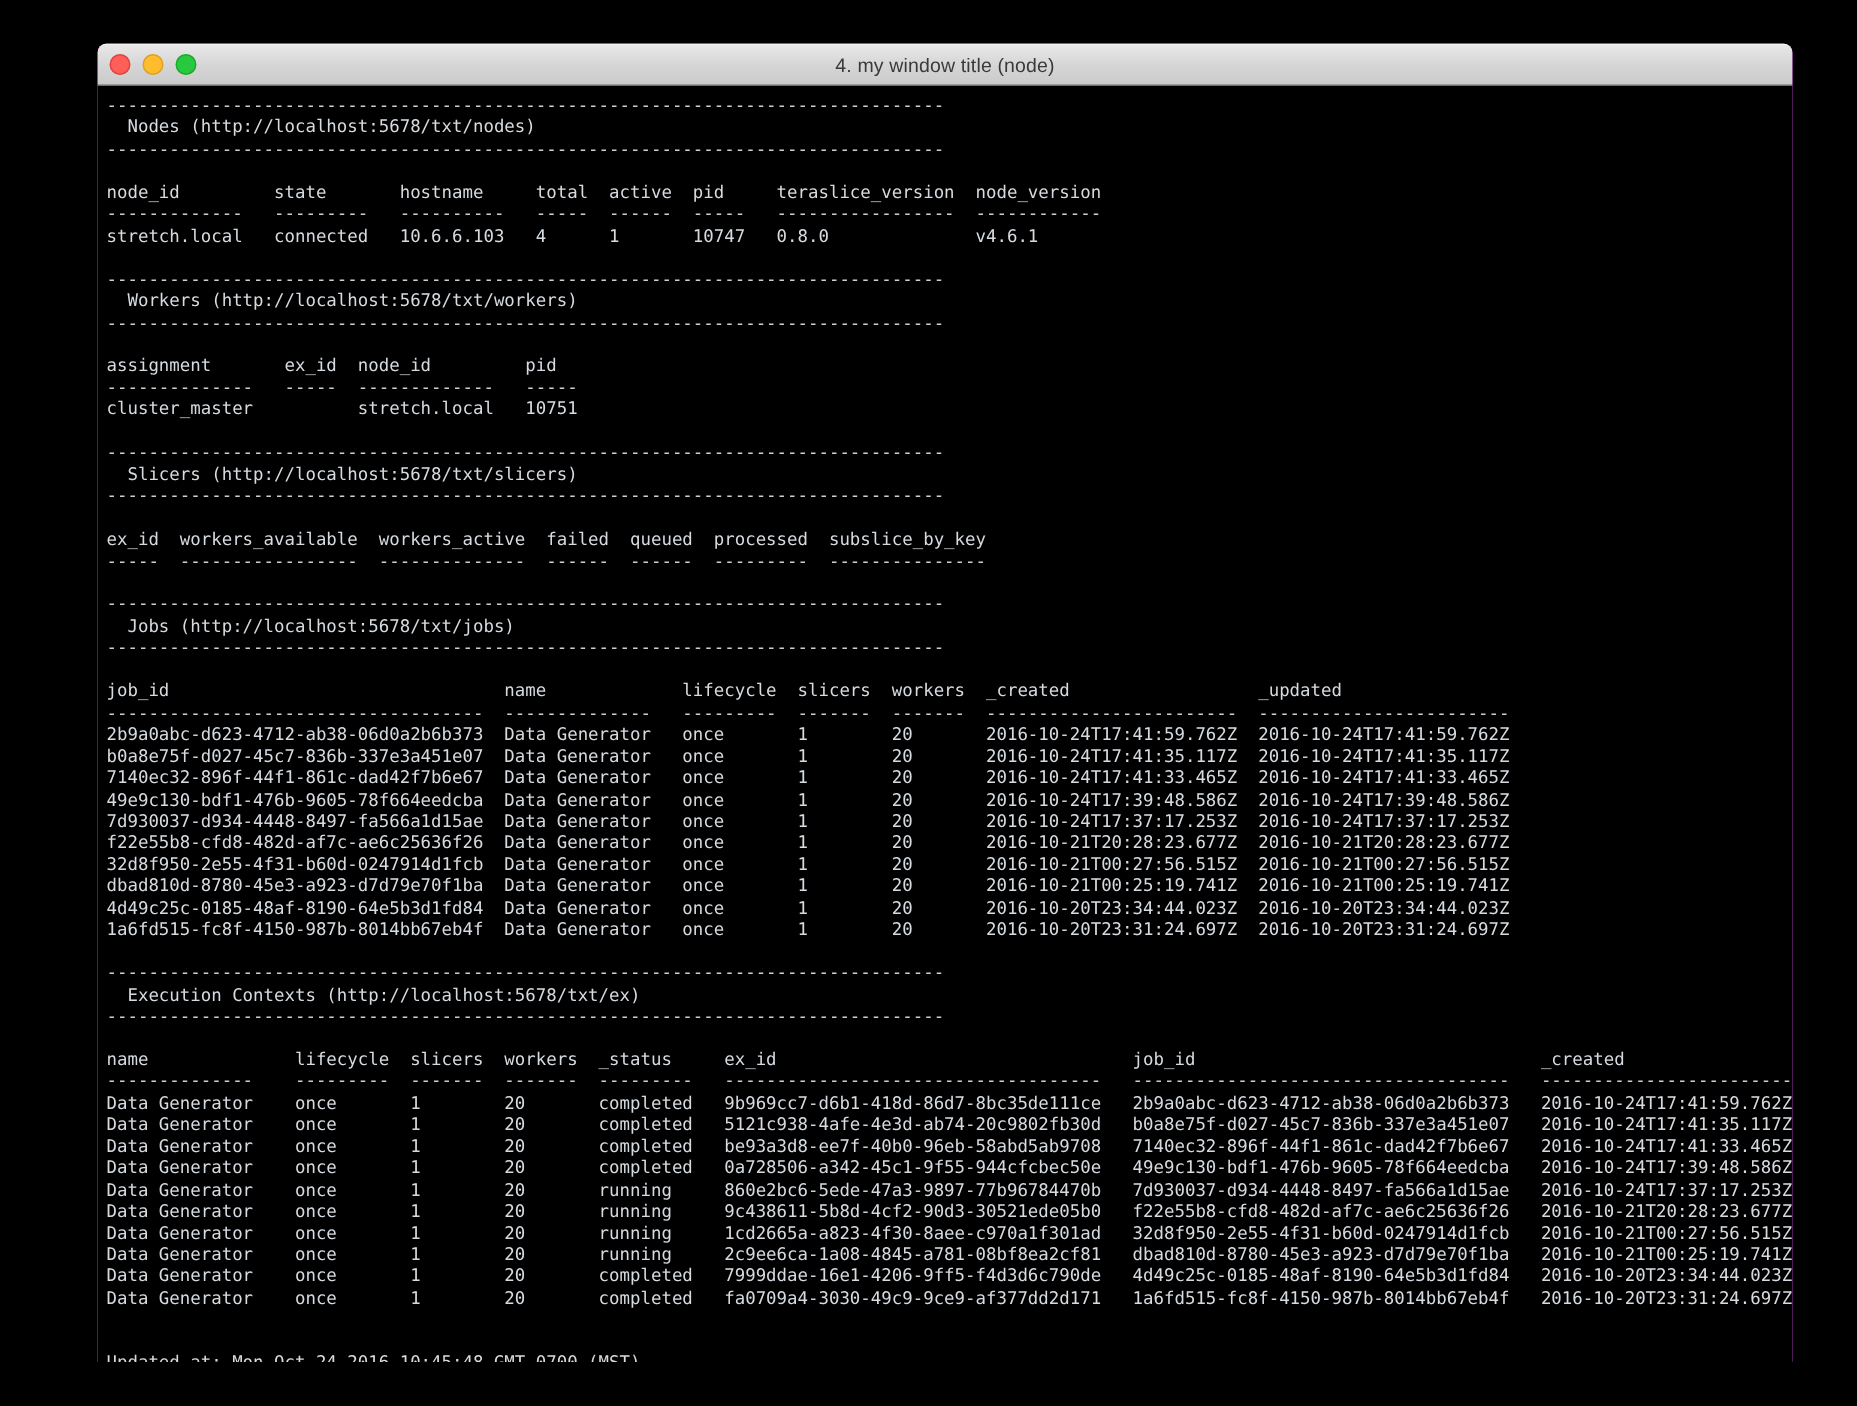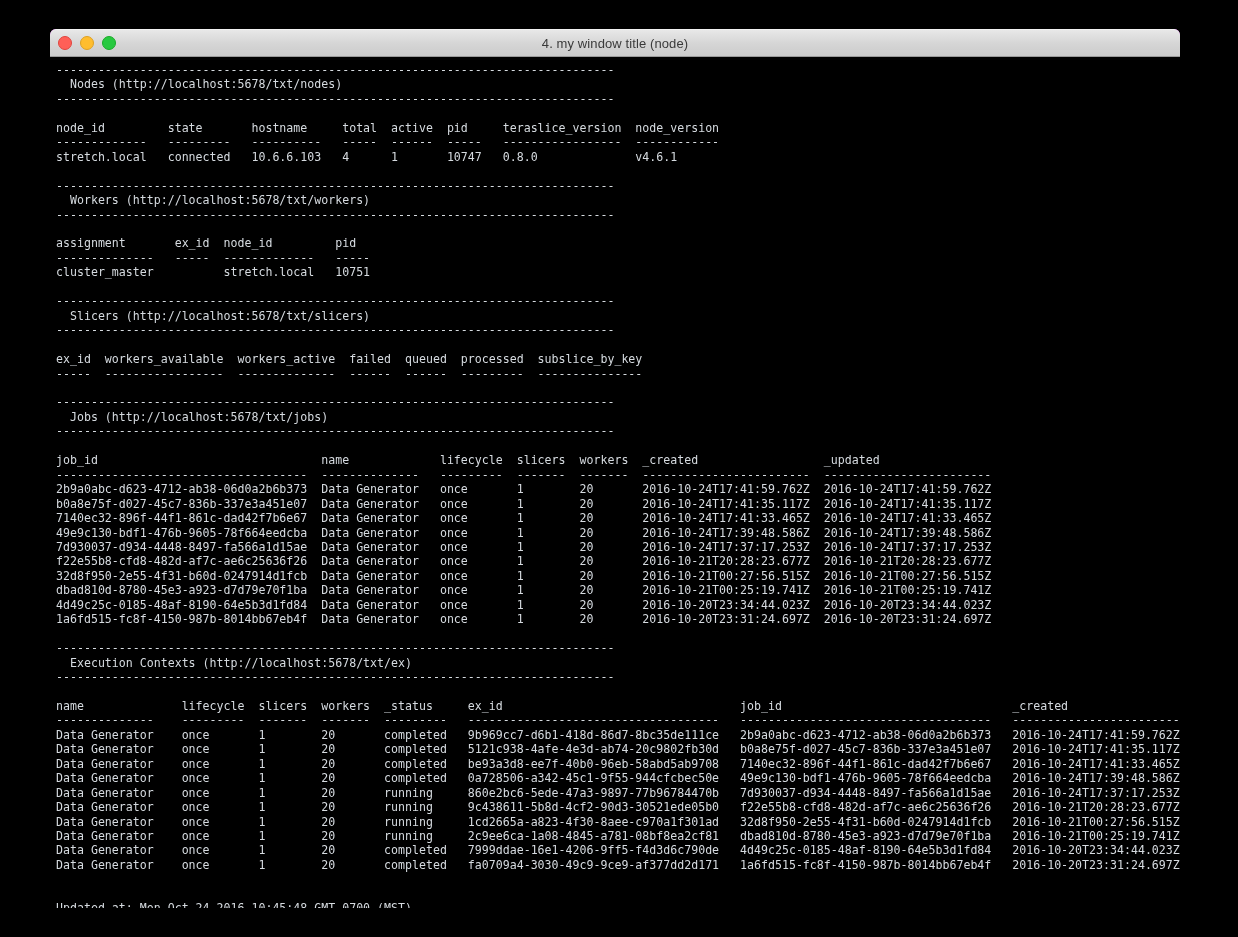--- a/index.html
+++ b/index.html
@@ -10,21 +10,21 @@
     width: 1238px;
     height: 937px;
     overflow: hidden;
   }
   body {
     font-family: "DejaVu Sans Mono", monospace;
   }
 
   #window {
     position: absolute;
-    left: 50px;
+    left: 65px;
     top: 29px;
     width: 1130px;
     height: 879px;
     background: #d946ef;
     border-radius: 6px 6px 0 0;
     overflow: hidden;
     box-shadow: 0 2px 10px rgba(0,0,0,0.6);
   }
 
   #titlebar {

